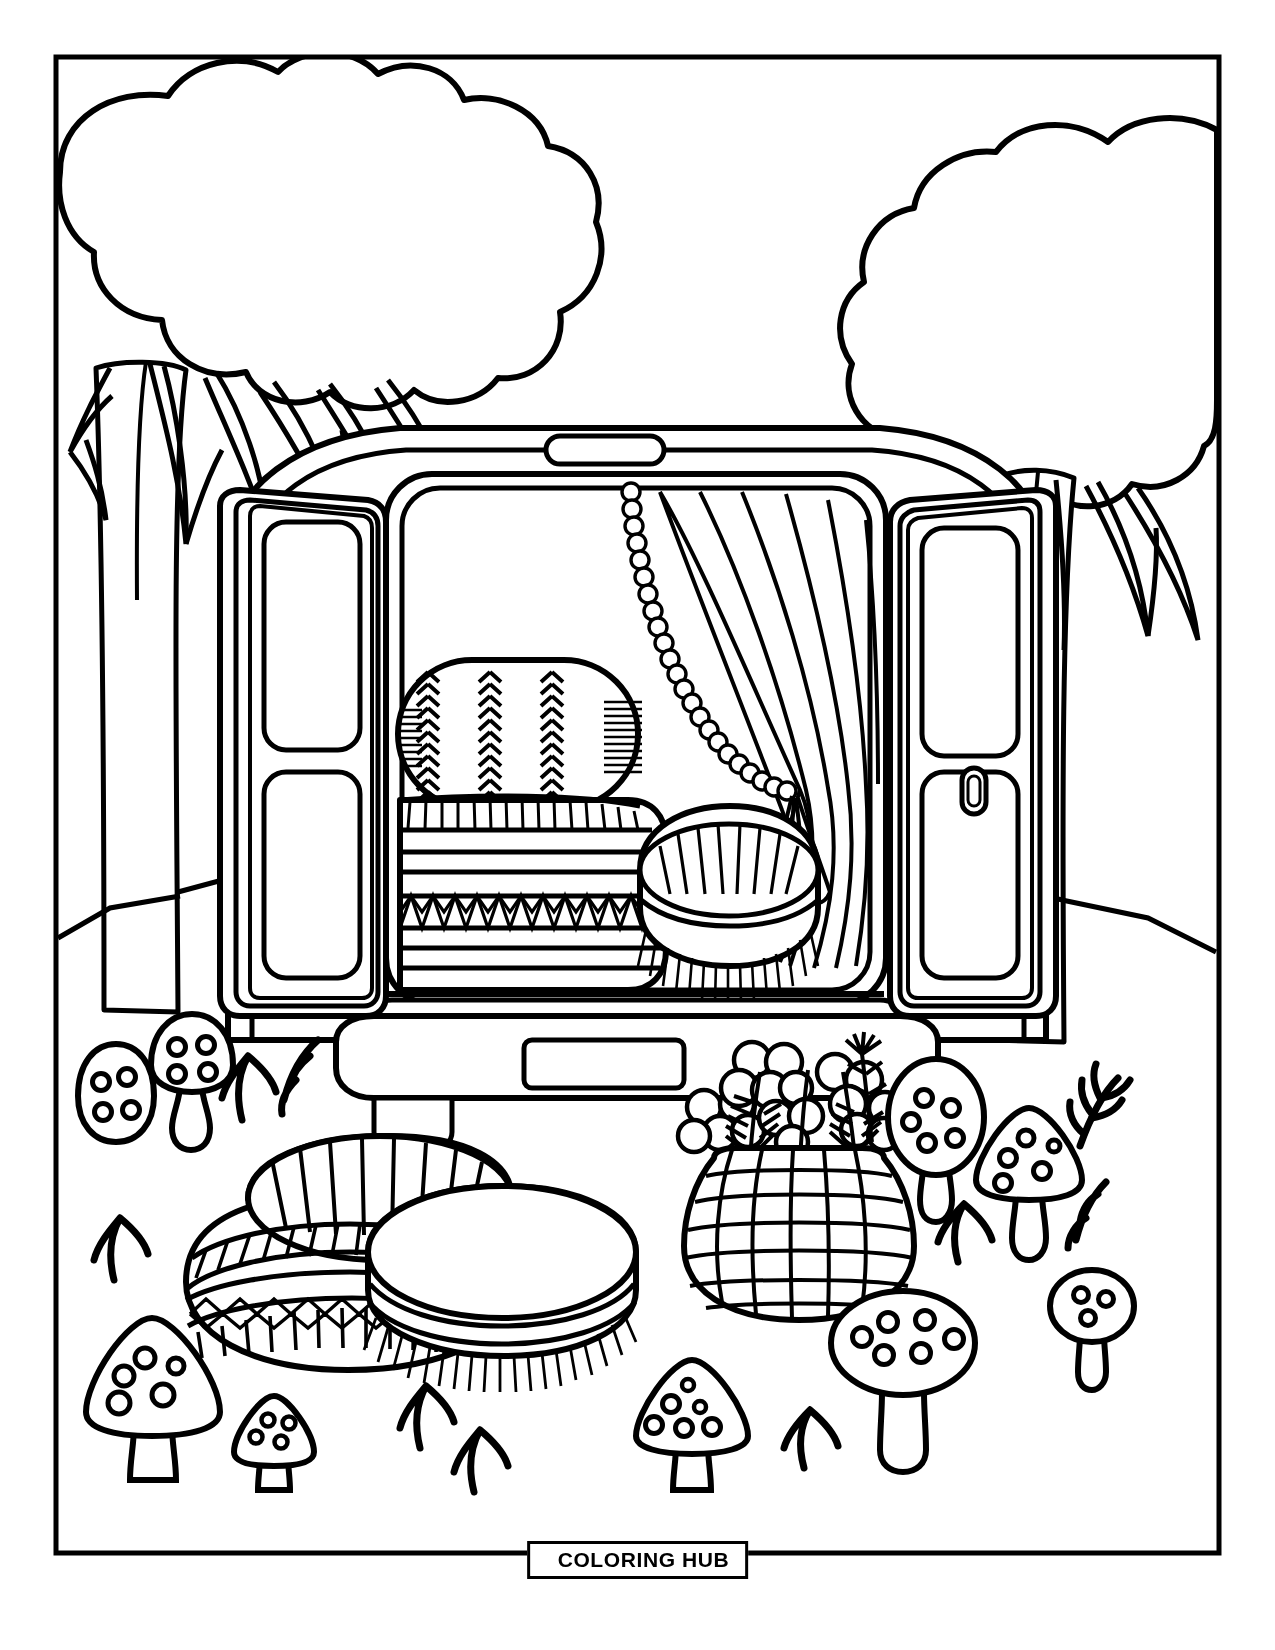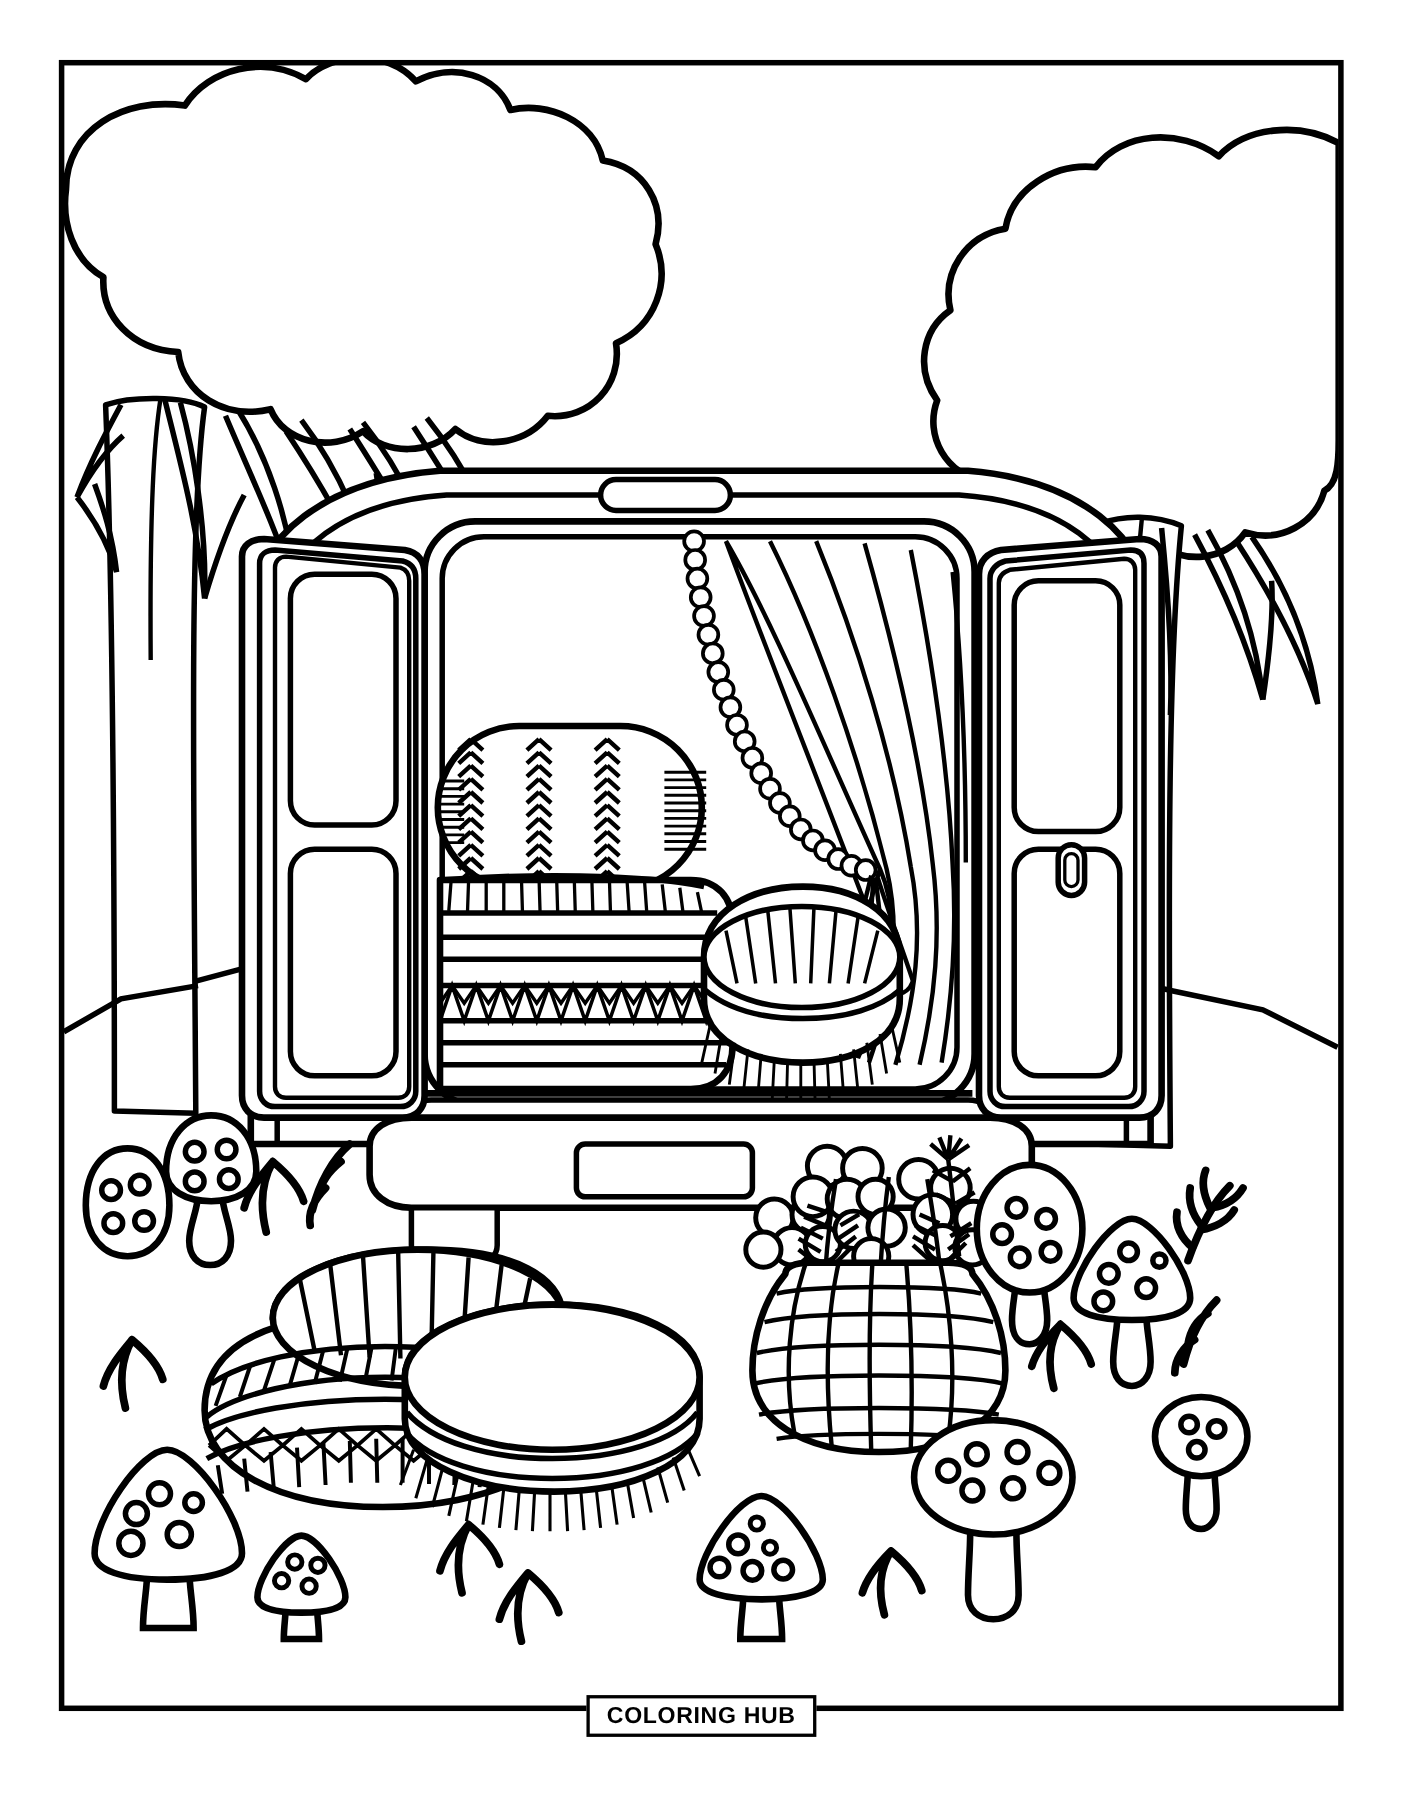--- a/index.html
+++ b/index.html
@@ -26,21 +26,21 @@
     width: 1275px;
     height: 1650px;
   }
   .footer-logo {
     position: absolute;
     left: 50%;
     top: 1541px;
     transform: translateX(-50%);
     border: 3px solid #000000;
     background: #ffffff;
-    padding: 5px 16px 6px 16px;
+    padding: 5px 16px 6px 28px;
     font-family: "Liberation Sans", sans-serif;
     font-weight: bold;
     font-size: 21px;
     letter-spacing: 0.6px;
     color: #000000;
     line-height: 1;
     white-space: nowrap;
     z-index: 40;
   }
 </style>

